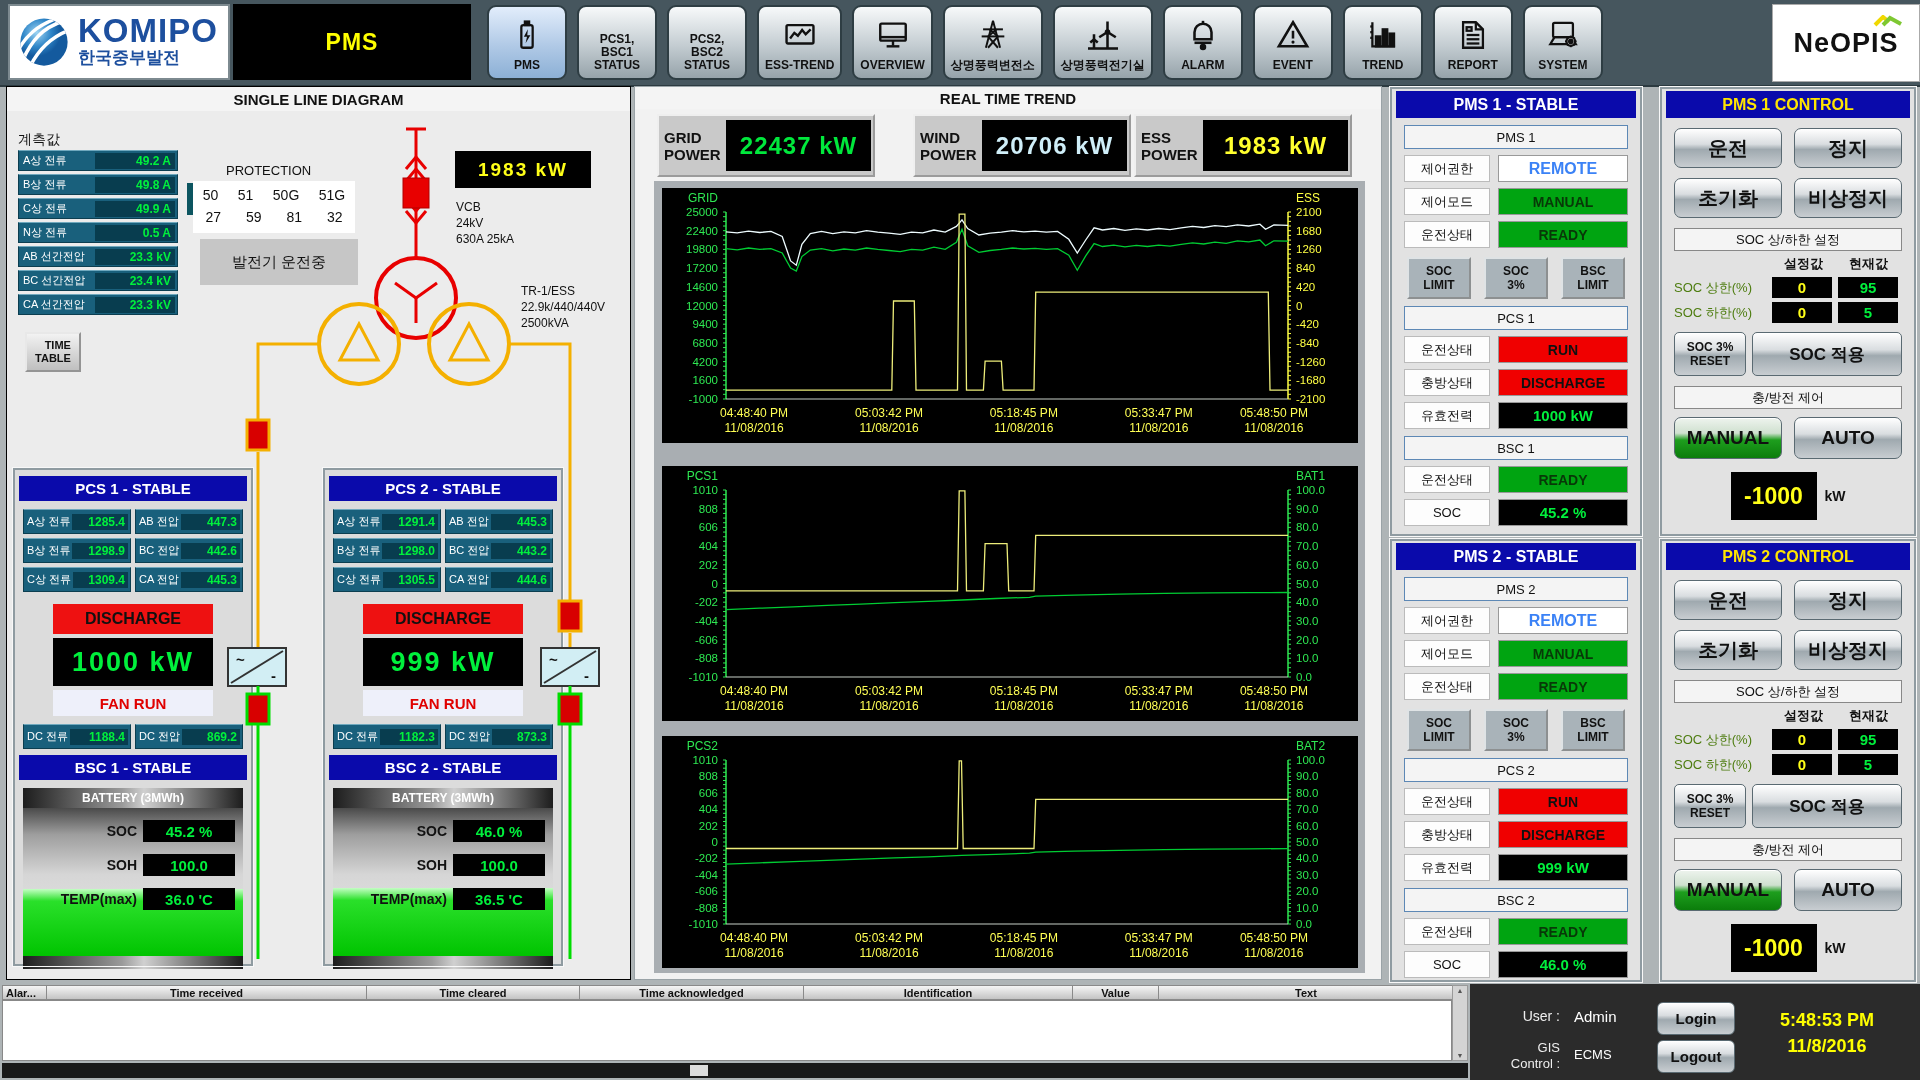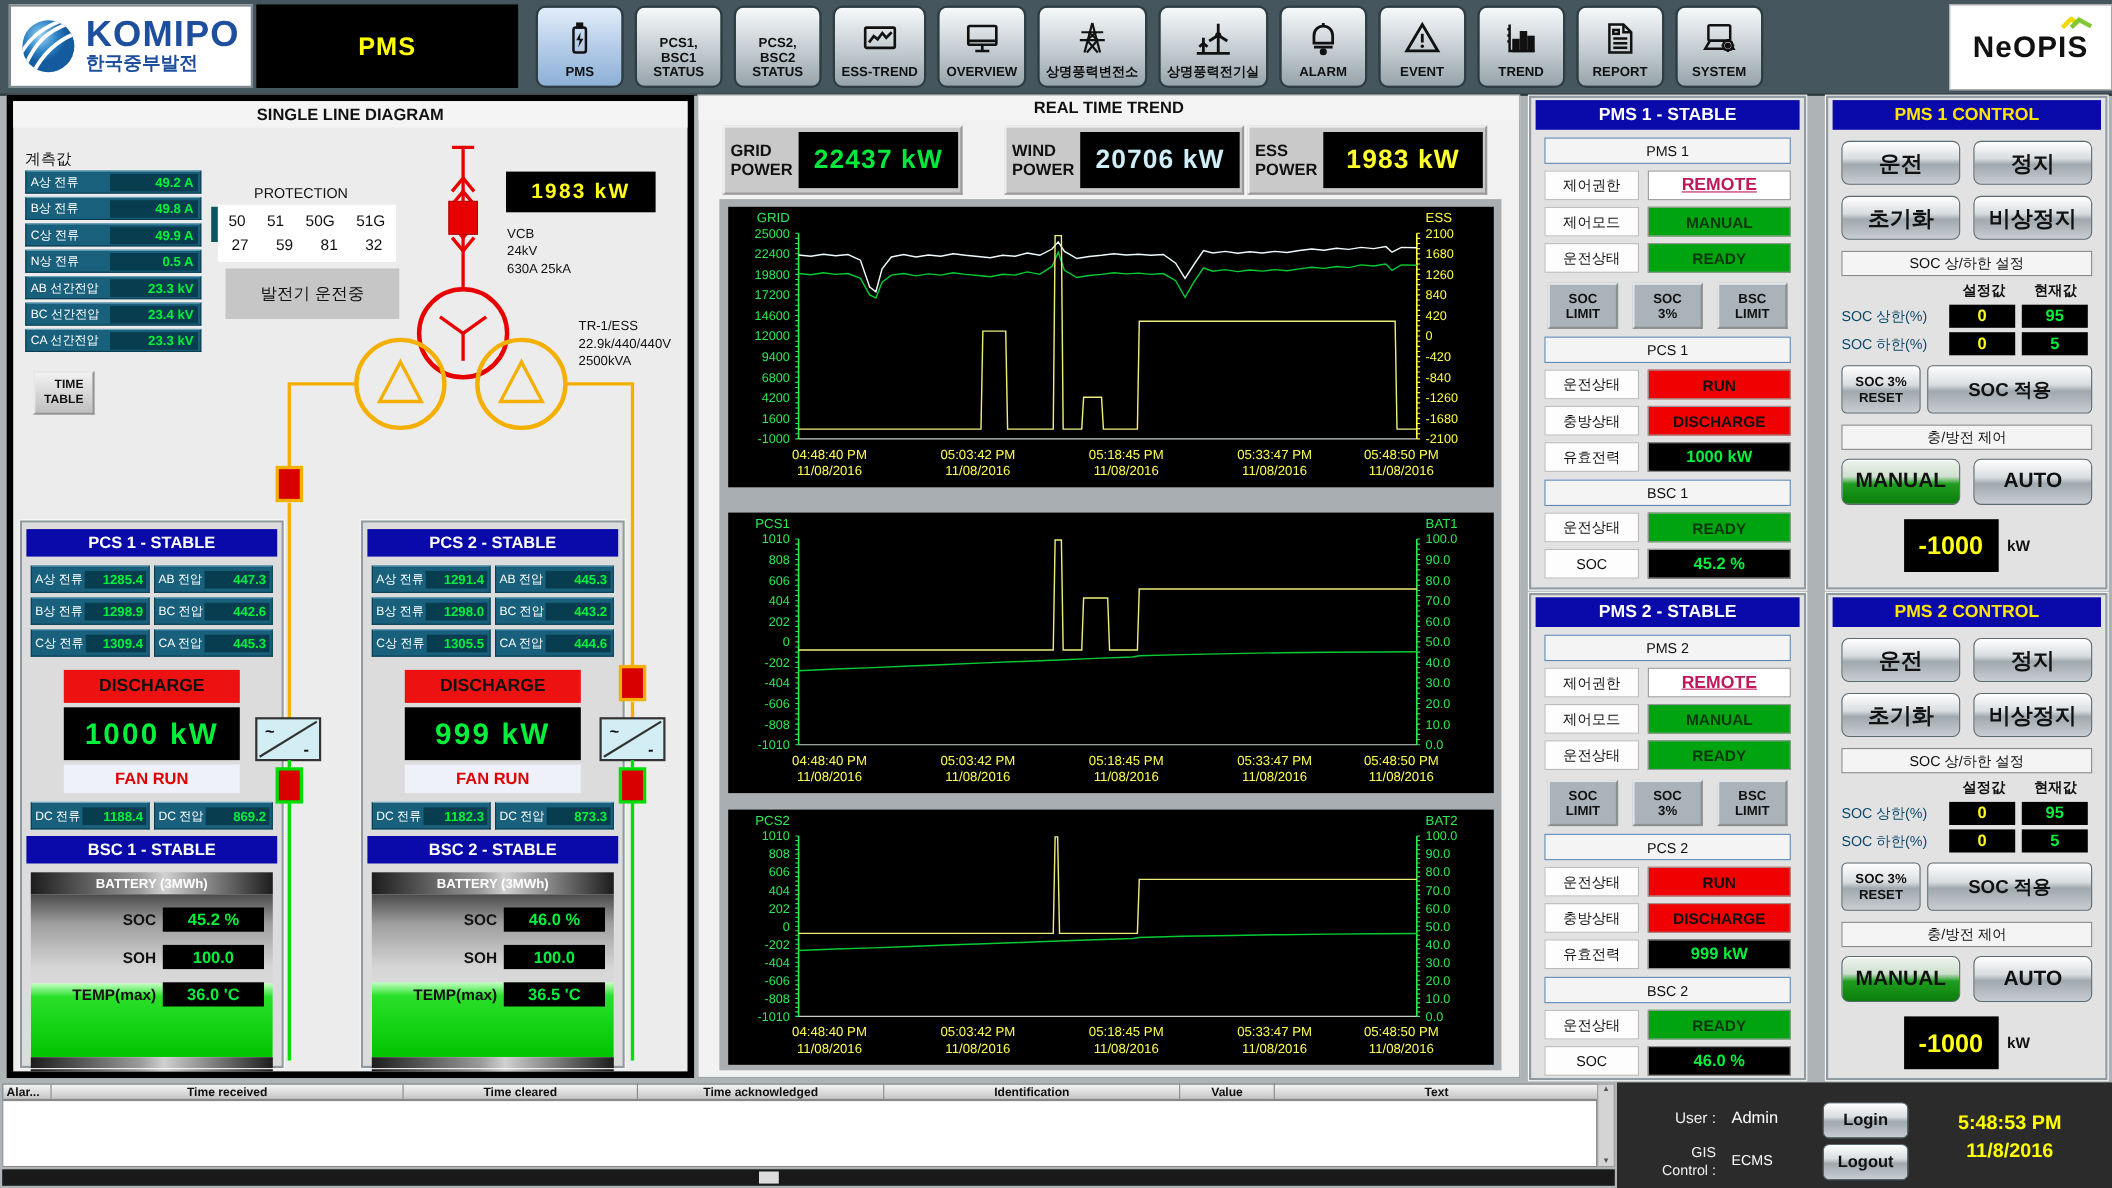--- a/index.html
+++ b/index.html
@@ -20,21 +20,21 @@
      align-items:center;justify-content:flex-end;box-sizing:border-box;cursor:pointer;}
   .nav-btn.active{background:linear-gradient(180deg,#e2edfb,#b0c9e6 55%,#8cb0d6);}
   .nav-ico{flex:1;display:flex;align-items:center;justify-content:center;}
   .nav-lbl{font-size:12px;color:#111;text-align:center;line-height:13px;padding-bottom:3px;font-weight:bold;}
   #neopis{left:1772px;top:4px;width:146px;height:76px;background:#fff;border:1px solid #aaa;display:flex;align-items:center;justify-content:center;position:absolute;}
   #neopis .txt{font-size:27px;font-weight:bold;color:#111;letter-spacing:1px;}
   #neopis svg{position:absolute;right:16px;top:10px;}
   
   .white-title{background:#f4f4f4;color:#111;font-size:15px;font-weight:bold;display:flex;align-items:center;justify-content:center;}
   
-  #sld{left:6px;top:86px;width:625px;height:894px;background:#ececec;border:6px solid #000000;box-sizing:border-box;}
+  #sld{left:6px;top:86px;width:625px;height:894px;background:#ececec;border:1px solid #000000;box-sizing:border-box;}
   #sld-title{left:0;top:0;width:100%;height:24px;}
   .mrow{height:19px;background:#19607c;border:1px solid #0c3e50;border-top-color:#6fa8bd;display:flex;align-items:center;margin-bottom:3px;}
   .mrow .ml{color:#fff;font-size:11px;padding-left:4px;width:72px;}
   .mrow .mv{flex:1;background:#083d4f;color:#00f03c;font-size:12px;font-weight:bold;text-align:right;padding:1px 4px;margin-right:2px;}
   .gray-btn{background:linear-gradient(180deg,#f2f2f2,#bfbfbf);border:2px outset #e8e8e8;color:#111;font-size:11px;font-weight:bold;text-align:right;line-height:13px;display:flex;align-items:center;justify-content:center;cursor:pointer;}
   #hv-box{background:#0c5560;color:#fff;font-size:15px;display:flex;align-items:center;justify-content:center;}
   #prot-box{background:#fff;color:#111;font-size:14px;}
   #prot-box .pr{display:flex;justify-content:space-around;margin-top:6px;}
   #gen-box{background:#c6c6c6;color:#111;font-size:15px;display:flex;align-items:center;justify-content:center;}
   .blackval{background:#000;color:#ffff18;font-size:19px;font-weight:bold;display:flex;align-items:center;justify-content:center;letter-spacing:2px;}
@@ -66,34 +66,34 @@
   #chart-frame{position:absolute;left:19px;top:94px;width:711px;height:792px;background:#a9aeb2;}
   .chart{position:absolute;left:8px;width:696px;background:#000;}
   
   .ps-panel{position:absolute;width:252px;background:#e2e2e2;border:2px solid #8f9ba1;outline:1px solid #f8f8f8;box-sizing:border-box;padding:0 12px;}
   .ps-hdr{margin:2px -8px 0 -8px;height:27px;background:#0a0aab;color:#fff;font-size:16px;font-weight:bold;display:flex;align-items:center;justify-content:center;}
   .ps-hdr.ctl{color:#ffe500;}
   .ps-group{margin-top:7px;height:22px;background:#f4f4f4;border:1px solid #5d88b5;color:#111;font-size:13px;display:flex;align-items:center;justify-content:center;}
   .ps-row{margin-top:6px;height:27px;display:flex;gap:8px;}
   .ps-row .lab{width:84px;background:#fdfdfd;border:1px solid #bbb;color:#111;font-size:13px;display:flex;align-items:center;justify-content:center;}
   .ps-row .val{flex:1;font-size:14px;font-weight:bold;display:flex;align-items:center;justify-content:center;border:1px solid #999;}
-  .v-remote{background:#fff;color:#be185d;font-size:16px !important;text-decoration:underline;}
+  .v-remote{background:#fff;color:#3b82f6;font-size:16px !important;}
   .v-green{background:#00a411;color:#083808;}
   .v-red{background:#f00000;color:#111;}
   .v-dark{background:#000;color:#00f03c;font-size:15px !important;}
   .ps-btnrow{margin-top:9px;display:flex;gap:13px;justify-content:center;}
   .ps-btnrow .sbtn{width:60px;height:38px;background:#a9b3b9;border:2px outset #dfe3e5;color:#111;font-size:12px;font-weight:bold;text-align:center;line-height:14px;display:flex;align-items:center;justify-content:center;cursor:pointer;}
   .metal{background:linear-gradient(180deg,#ffffff,#d9dde0 40%,#9fa9af 54%,#c8cdd1);border:1px solid #5a6a72;border-radius:7px;color:#111;font-weight:bold;display:flex;align-items:center;justify-content:center;cursor:pointer;box-shadow:inset 0 1px 0 #fff;}
   .metal.green{background:linear-gradient(180deg,#eef4ee,#cfe0cf 38%,#1e9e1e 55%,#0b7d0b);}
   .ctl-grid{margin-top:10px;display:grid;grid-template-columns:1fr 1fr;gap:10px 12px;}
   .ctl-grid .metal{height:38px;font-size:20px;}
   .sec{margin-top:10px;height:21px;background:#f4f4f4;border:1px solid #888;color:#111;font-size:13px;display:flex;align-items:center;justify-content:center;}
   .cols{margin-top:4px;display:flex;justify-content:flex-end;gap:26px;padding-right:14px;color:#111;font-size:13px;font-weight:bold;}
   .srow{margin-top:4px;display:flex;align-items:center;gap:6px;}
-  .srow .sl{width:92px;color:#0c4a6e;font-size:13px;white-space:nowrap;}
+  .srow .sl{width:92px;color:#4d7c0f;font-size:13px;white-space:nowrap;}
   .srow .sbox{width:60px;height:21px;background:#000;display:flex;align-items:center;justify-content:center;font-size:15px;font-weight:bold;}
   .srow .sbox.y{color:#ffff18;}
   .srow .sbox.g{color:#00f03c;}
   .brow2{margin-top:9px;display:flex;gap:6px;}
   .brow2 .metal.small{width:70px;height:42px;font-size:12px;line-height:14px;text-align:center;border-radius:5px;}
   .brow2 .metal.wide{flex:1;height:42px;font-size:17px;border-radius:5px;}
   .ma{margin-top:8px;display:flex;gap:12px;}
   .ma .metal{flex:1;height:40px;font-size:19px;}
   .pset{margin-top:13px;display:flex;align-items:center;justify-content:center;gap:8px;}
   .pset .pbox{width:86px;height:48px;background:#000;color:#ffff18;font-size:23px;font-weight:bold;display:flex;align-items:center;justify-content:center;}

